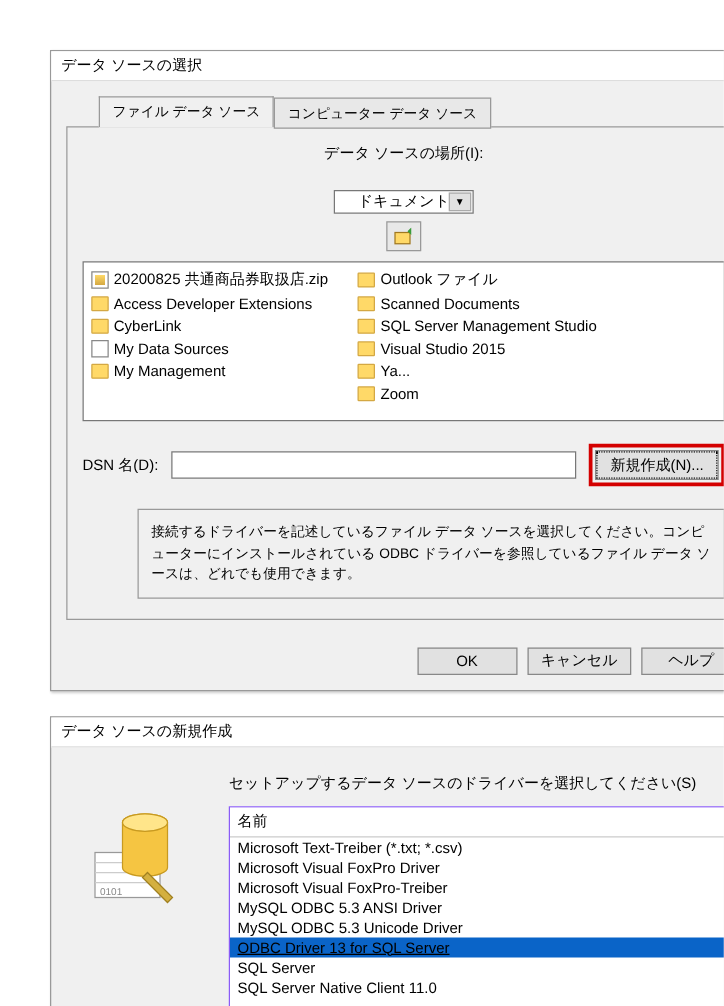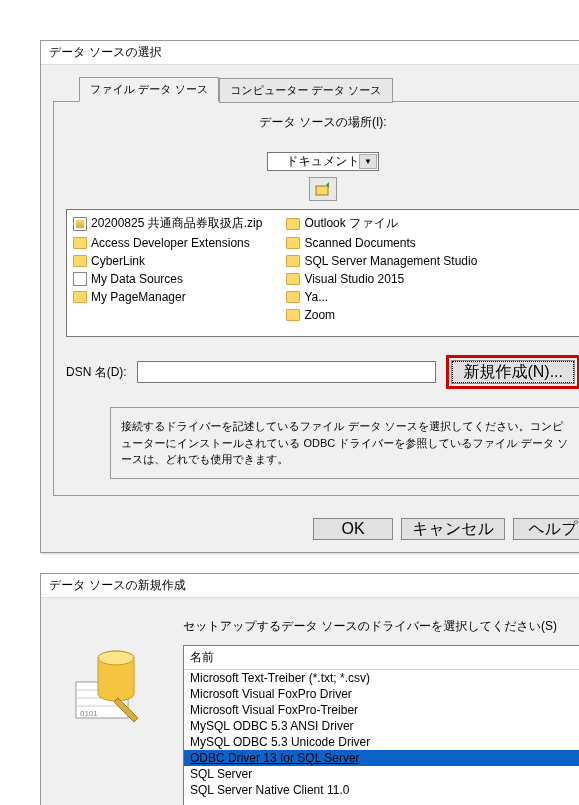--- a/index.html
+++ b/index.html
@@ -21,21 +21,21 @@
 .file-list { border: 1px solid #777; background: #fff; height: 128px; padding: 4px; display: flex; gap: 20px; margin-bottom: 18px; }
 .file-col { display: flex; flex-direction: column; gap: 2px; }
 .file-item { display: flex; align-items: center; gap: 4px; font-size: 12px; white-space: nowrap; cursor: pointer; padding: 1px 2px; }
 .folder-icon { width: 14px; height: 12px; background: #ffd968; border: 1px solid #d4a843; border-radius: 1px; display: inline-block; }
 .zip-icon { width: 14px; height: 14px; background: #fff; border: 1px solid #888; display: inline-block; position: relative; }
 .zip-icon::after { content: ""; position: absolute; inset: 2px; background: linear-gradient(#ffd968, #d4a843); }
 .special-icon { width: 14px; height: 14px; background: #fff; border: 1px solid #888; display: inline-block; }
 .dsn-row { display: flex; align-items: center; gap: 10px; margin-bottom: 18px; }
 .text-input { flex: 1; height: 22px; border: 1px solid #777; background: #fff; padding: 0 4px; font-size: 12px; }
 .new-btn-wrap { border: 3px solid #d40000; padding: 3px; }
-.btn { height: 22px; padding: 0 10px; border: 1px solid #888; background: #e1e1e1; font-size: 16px; cursor: pointer; }
+.btn { height: 22px; padding: 0 10px; border: 1px solid #888; background: #e1e1e1; font-size: 12px; cursor: pointer; }
 .btn.dotted { border: 1px dotted #000; outline: 1px solid #888; }
 .help-text { border: 1px solid #999; padding: 10px; font-size: 11px; line-height: 1.5; margin-bottom: 4px; margin-left: 44px; }
 .button-row { display: flex; justify-content: flex-end; gap: 8px; padding: 10px 12px 12px 12px; }
 .button-row .btn { min-width: 80px; }
 
 .wiz-body { display: flex; gap: 16px; padding: 20px 16px 10px 16px; }
 .wiz-icon { width: 110px; display: flex; align-items: flex-start; justify-content: center; padding-top: 20px; }
 .wiz-right { flex: 1; }
 .wiz-instruction { font-size: 12px; margin-bottom: 10px; }
 .listbox { border: 1px solid #8b5cf6; background: #fff; height: 180px; overflow: hidden; display: flex; flex-direction: column; }
@@ -90,21 +90,21 @@
           <div class="file-item">
             <span class="folder-icon"></span>
             <span>CyberLink</span>
           </div>
           <div class="file-item">
             <span class="special-icon"></span>
             <span>My Data Sources</span>
           </div>
           <div class="file-item">
             <span class="folder-icon"></span>
-            <span>My PageManager</span>
+            <span>My Management</span>
           </div>
         </div>
       <div class="file-col" id="fcol2">
           <div class="file-item">
             <span class="folder-icon"></span>
             <span>Outlook ファイル</span>
           </div>
           <div class="file-item">
             <span class="folder-icon"></span>
             <span>Scanned Documents</span>

